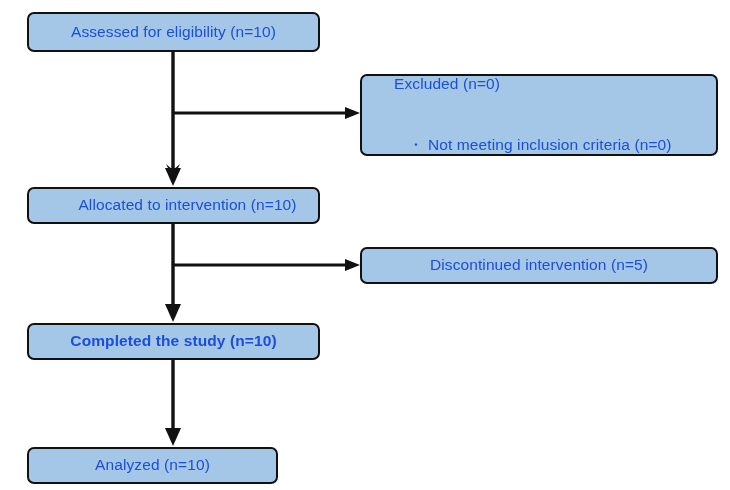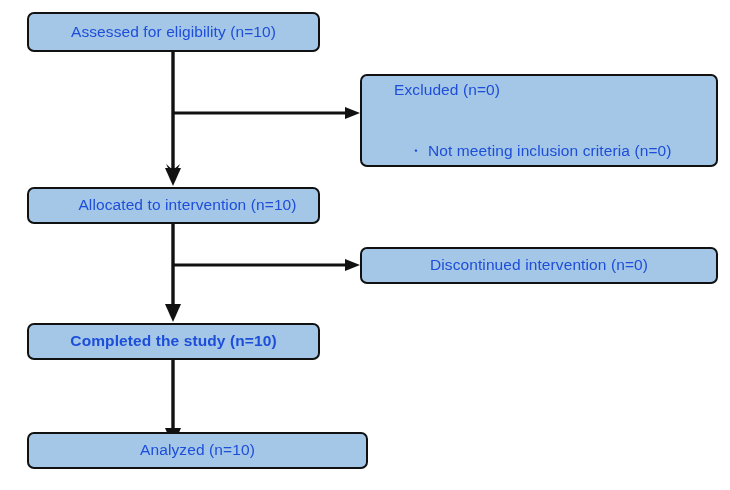--- a/index.html
+++ b/index.html
@@ -92,36 +92,36 @@
     <g>
       <line x1="173" y1="359" x2="173" y2="437" stroke="#111111" stroke-width="3.4"></line>
       <polygon points="173,446 165,428 181,428" fill="#111111"></polygon>
     </g>
   </svg>
 
   <div class="node" style="left:27px; top:12px; width:293px; height:40px;">
     <span>Assessed for eligibility (n=10)</span>
   </div>
 
-  <div class="node left-align" style="left:360px; top:74px; width:358px; height:93px; padding-left:32px;">
+  <div class="node left-align" style="left:360px; top:74px; width:358px; height:82px; padding-left:32px;">
     <span class="lines">
       <span>Excluded (n=0)</span>
       <span class="indent">・ Not meeting inclusion criteria (n=0)</span>
     </span>
   </div>
 
   <div class="node" style="left:27px; top:187px; width:293px; height:37px;padding-left:28px;">
     <span>Allocated to intervention (n=10)</span>
   </div>
 
   <div class="node" style="left:360px; top:247px; width:358px; height:37px;">
-    <span>Discontinued intervention (n=0)</span>
+    <span>Discontinued intervention (n=5)</span>
   </div>
 
   <div class="node" style="left:27px; top:323px; width:293px; height:37px;font-weight:bold;">
     <span>Completed the study (n=10)</span>
   </div>
 
-  <div class="node" style="left:27px; top:432px; width:341px; height:37px;">
+  <div class="node" style="left:27px; top:447px; width:251px; height:37px;">
     <span>Analyzed (n=10)</span>
   </div>
 
 </div>
 
 </body></html>

